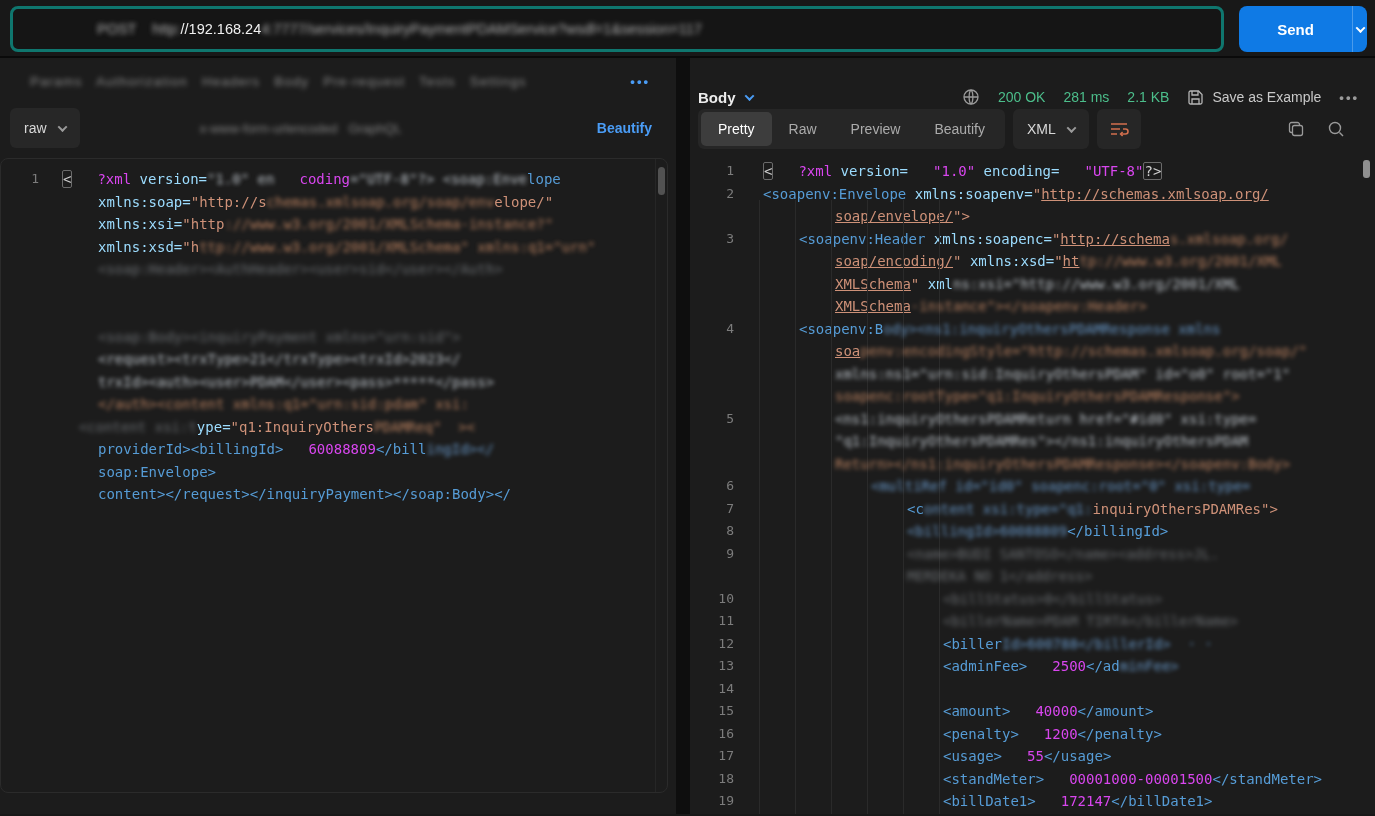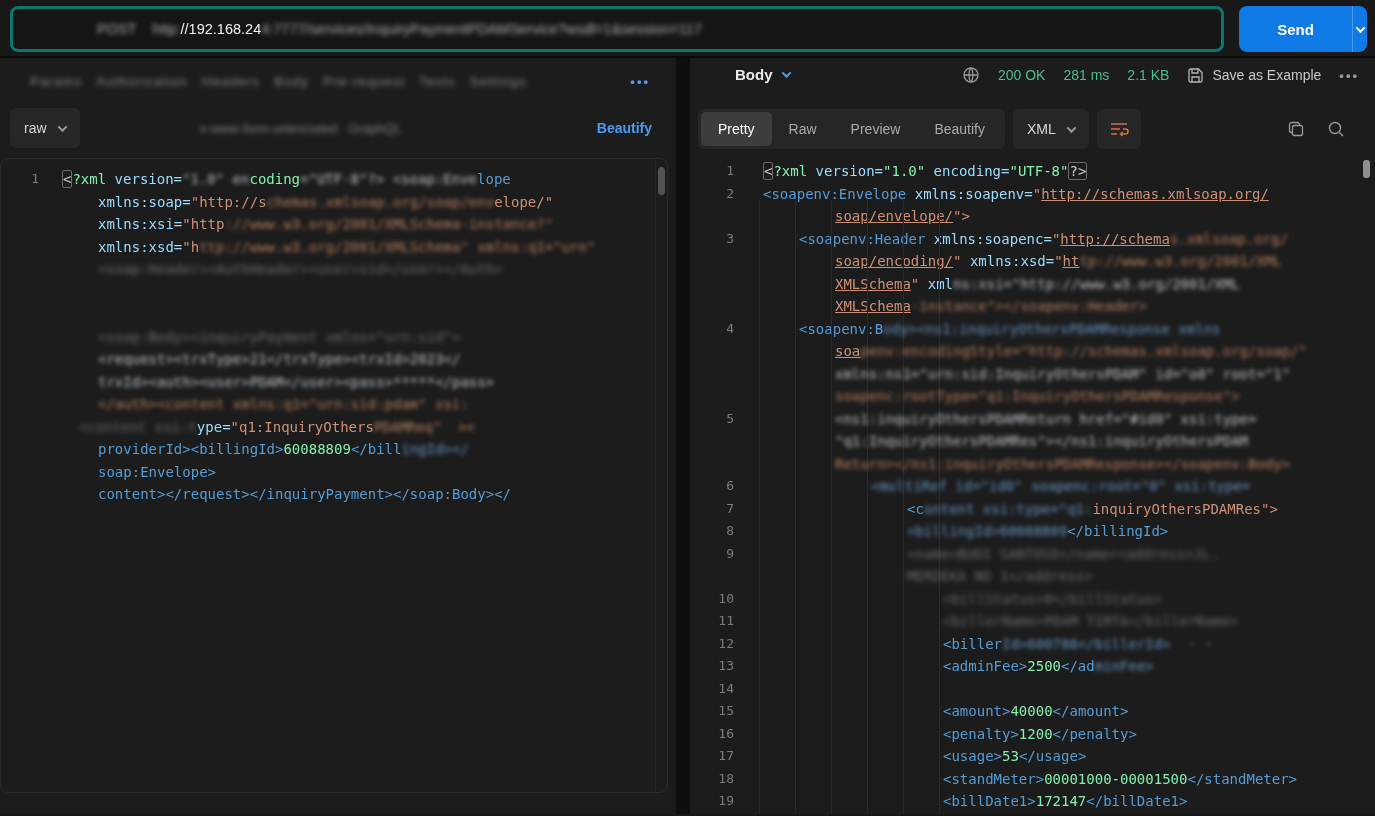--- a/index.html
+++ b/index.html
@@ -52,29 +52,29 @@
   .code-row { display:flex; height:22.5px; line-height:22.5px; white-space:pre; }
   .ln { flex:none; text-align:right; color:#7c7c7c; font-size:13px; }
   .editor .ln { width:38px; }
   .editor .code-text { margin-left:23px; }
   .code-text { white-space:pre; }
 
   .sg-t { color:#569cd6; }
   .sg-a { color:#9cdcfe; }
   .sg-s { color:#ce9178; }
   .sg-u { color:#ce9178; text-decoration:underline; }
-  .sg-w { color:#86efac; }
+  .sg-w { color:#d946ef;margin-left:25px; }
   .sg-bx { color:#d0d0d0; border:1px solid #6b6b6b; border-radius:2px; }
   .sg-g  { color:#cfd6dd; filter:blur(2.2px); opacity:.9; }
   .sg-gt { color:#6fa3d8; filter:blur(2.2px); opacity:.9; }
   .sg-gs { color:#c98b66; filter:blur(2.2px); opacity:.9; }
   .sg-gd { color:#8a8f94; filter:blur(2.4px); opacity:.7; }
 
   
-  .res-header { height:48px; display:flex; align-items:flex-start; padding:8px 16px 0 8px;margin-left:37px; }
+  .res-header { height:48px; display:flex; align-items:flex-end; padding:8px 16px 0 8px; }
   .body-label { font-weight:700; font-size:15px; color:#ececec; display:flex; align-items:center; gap:10px; cursor:pointer; }
   .res-meta { margin-left:auto; display:flex; align-items:center; gap:18px; }
   .green { color:#4cbe8b; font-size:14px; }
   .save-ex { display:flex; align-items:center; gap:8px; color:#c9c9c9; font-size:14px; cursor:pointer; }
   .icon { display:inline-flex; align-items:center; justify-content:center; }
 
   .res-toolbar { height:46px; display:flex; align-items:center; padding:0 16px 0 8px; gap:8px; }
   .tab-group { display:flex; background:#262626; border-radius:6px; padding:3px; height:40px; align-items:stretch; }
   .tab { padding:0 17px; display:flex; align-items:center; color:#ababab; font-size:14px; border-radius:5px; cursor:pointer; }
   .tab.active { background:#3d3d3d; color:#fff; }
@@ -242,20 +242,20 @@
           <div class="code-row"><span class="ln">8</span><span class="code-text" style="padding-left: 144px;"><span class="sg-gt">&lt;billingId&gt;60088809</span><span class="sg-t">&lt;/billingId&gt;</span></span></div>
           <div class="code-row"><span class="ln">9</span><span class="code-text" style="padding-left: 144px;"><span class="sg-gd">&lt;name&gt;BUDI SANTOSO&lt;/name&gt;&lt;address&gt;JL.</span></span></div>
           <div class="code-row"><span class="ln"></span><span class="code-text" style="padding-left: 144px;"><span class="sg-gd">MERDEKA NO 1&lt;/address&gt;</span></span></div>
           <div class="code-row"><span class="ln">10</span><span class="code-text" style="padding-left: 180px;"><span class="sg-gd">&lt;billStatus&gt;0&lt;/billStatus&gt;</span></span></div>
           <div class="code-row"><span class="ln">11</span><span class="code-text" style="padding-left: 180px;"><span class="sg-gd">&lt;billerName&gt;PDAM TIRTA&lt;/billerName&gt;</span></span></div>
           <div class="code-row"><span class="ln">12</span><span class="code-text" style="padding-left: 180px;"><span class="sg-t">&lt;biller</span><span class="sg-gt">Id&gt;600788&lt;/billerId&gt;  · ·</span></span></div>
           <div class="code-row"><span class="ln">13</span><span class="code-text" style="padding-left: 180px;"><span class="sg-t">&lt;adminFee&gt;</span><span class="sg-w">2500</span><span class="sg-t">&lt;/ad</span><span class="sg-gt">minFee&gt;</span></span></div>
           <div class="code-row"><span class="ln">14</span></div>
           <div class="code-row"><span class="ln">15</span><span class="code-text" style="padding-left: 180px;"><span class="sg-t">&lt;amount&gt;</span><span class="sg-w">40000</span><span class="sg-t">&lt;/amount&gt;</span></span></div>
           <div class="code-row"><span class="ln">16</span><span class="code-text" style="padding-left: 180px;"><span class="sg-t">&lt;penalty&gt;</span><span class="sg-w">1200</span><span class="sg-t">&lt;/penalty&gt;</span></span></div>
-          <div class="code-row"><span class="ln">17</span><span class="code-text" style="padding-left: 180px;"><span class="sg-t">&lt;usage&gt;</span><span class="sg-w">53</span><span class="sg-t">&lt;/usage&gt;</span></span></div>
+          <div class="code-row"><span class="ln">17</span><span class="code-text" style="padding-left: 180px;"><span class="sg-t">&lt;usage&gt;</span><span class="sg-w">55</span><span class="sg-t">&lt;/usage&gt;</span></span></div>
           <div class="code-row"><span class="ln">18</span><span class="code-text" style="padding-left: 180px;"><span class="sg-t">&lt;standMeter&gt;</span><span class="sg-w">00001000-00001500</span><span class="sg-t">&lt;/standMeter&gt;</span></span></div>
           <div class="code-row"><span class="ln">19</span><span class="code-text" style="padding-left: 180px;"><span class="sg-t">&lt;billDate1&gt;</span><span class="sg-w">172147</span><span class="sg-t">&lt;/billDate1&gt;</span></span></div>
         </div>
       <div class="res-scroll-thumb"></div>
     </div>
   </div>
 </div>
 
 </body></html>

